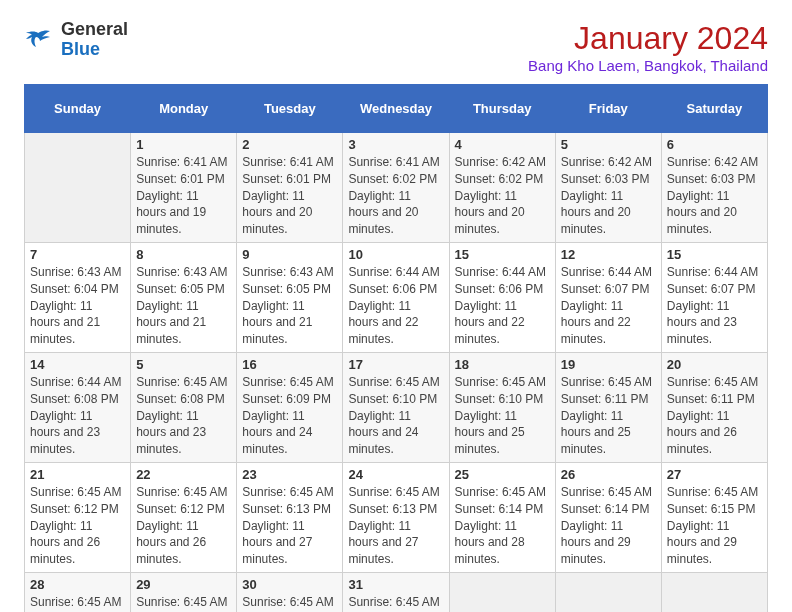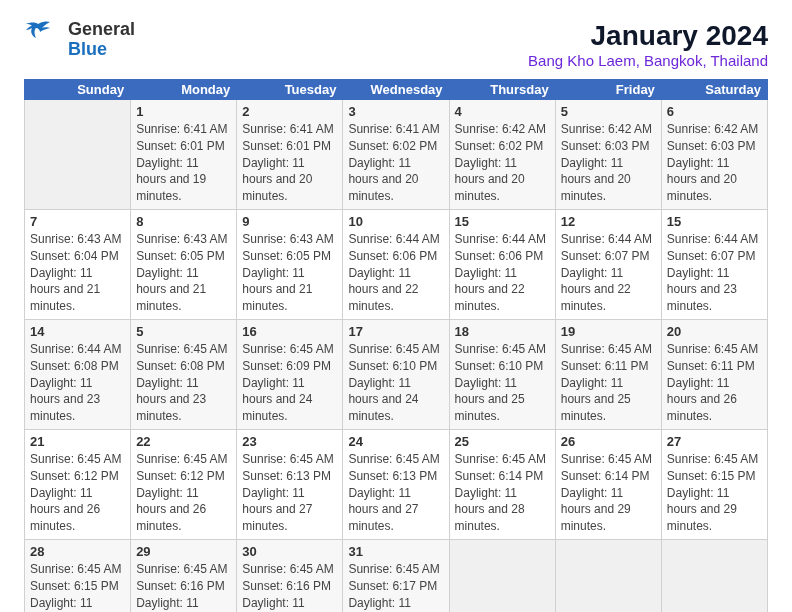--- a/index.html
+++ b/index.html
@@ -11,22 +11,22 @@
       padding: 20px 24px 20px 24px;
     }
     .header {
       display: flex;
       justify-content: space-between;
       align-items: flex-start;
       margin-bottom: 10px;
     }
     .logo {
       display: flex;
-      align-items: flex-start;
-      gap: 16px;
+      align-items: center;
+      gap: 9px;
     }
     .logo-text {
       display: flex;
       flex-direction: column;
       line-height: 1.1;
     }
     .logo-general {
       font-size: 18px;
       font-weight: bold;
       color: #333;
@@ -37,40 +37,40 @@
       color: #1a6fbf;
     }
     .logo-bird {
       width: 28px;
       height: 22px;
     }
     .title-area {
       text-align: right;
     }
     .main-title {
-      font-size: 28px;
-      font-weight: bold;
-      color: #0f172a;
+      font-size: 32px;
+      font-weight: normal;
+      color: #b91c1c;
     }
     .sub-title {
       font-size: 15px;
       color: #6d28d9;
     }
     table {
       width: 100%;
       border-collapse: collapse;
       font-size: 11px;
     }
     thead tr th {
       background: #3a6bbf;
       color: #fff;
-      padding: 2px 6px;
+      padding: 16px 6px;
       font-size: 13px;
       font-weight: bold;
-      text-align: right;
+      text-align: center;
       border: 1px solid #3a6bbf;
     }
     tbody tr td {
       border: 1px solid #d0d0d0;
       vertical-align: top;
       padding: 4px 5px;
       min-width: 100px;
       height: 80px;
     }
     .day-num {

